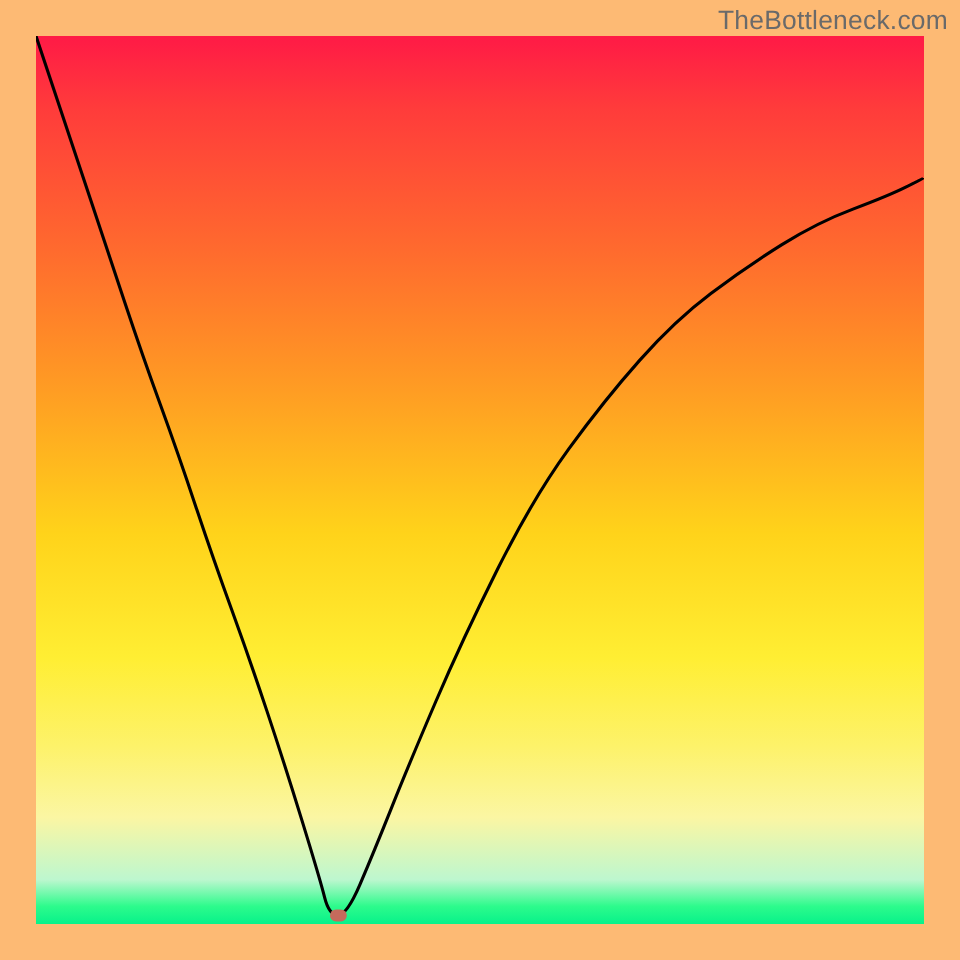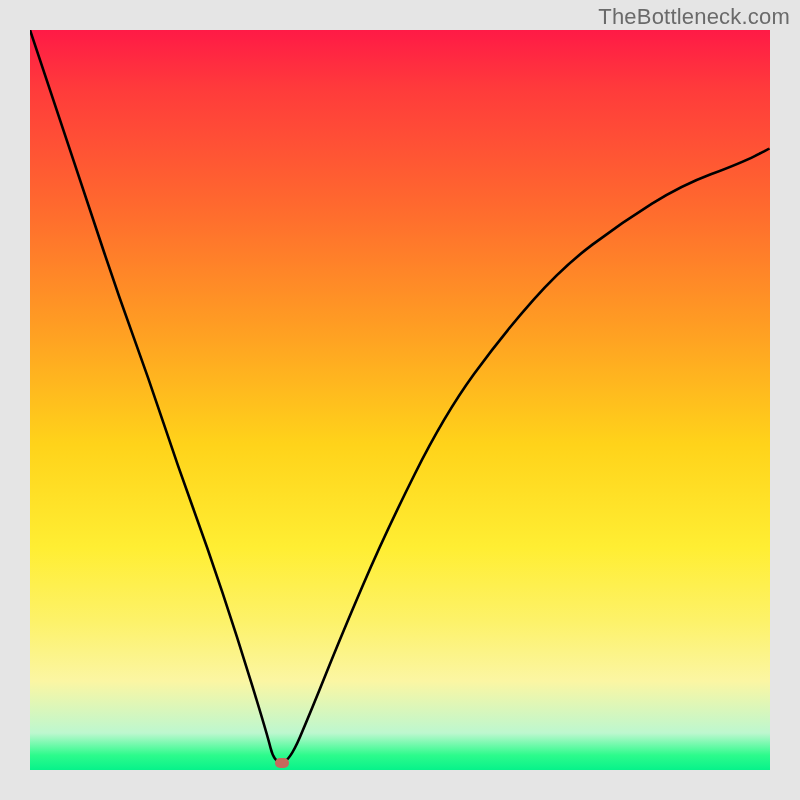--- a/index.html
+++ b/index.html
@@ -8,21 +8,21 @@
     width: 800px;
     height: 800px;
     background: #000;
     font-family: Arial, Helvetica, sans-serif;
     overflow: hidden;
   }
   .stage {
     position: relative;
     width: 800px;
     height: 800px;
-    background: #e5e5e5;
+    background: #fdba74;
   }
   .plot-area {
     position: absolute;
     left: 30px;
     top: 30px;
     width: 740px;
     height: 740px;
     
     background: linear-gradient(
       to bottom,

